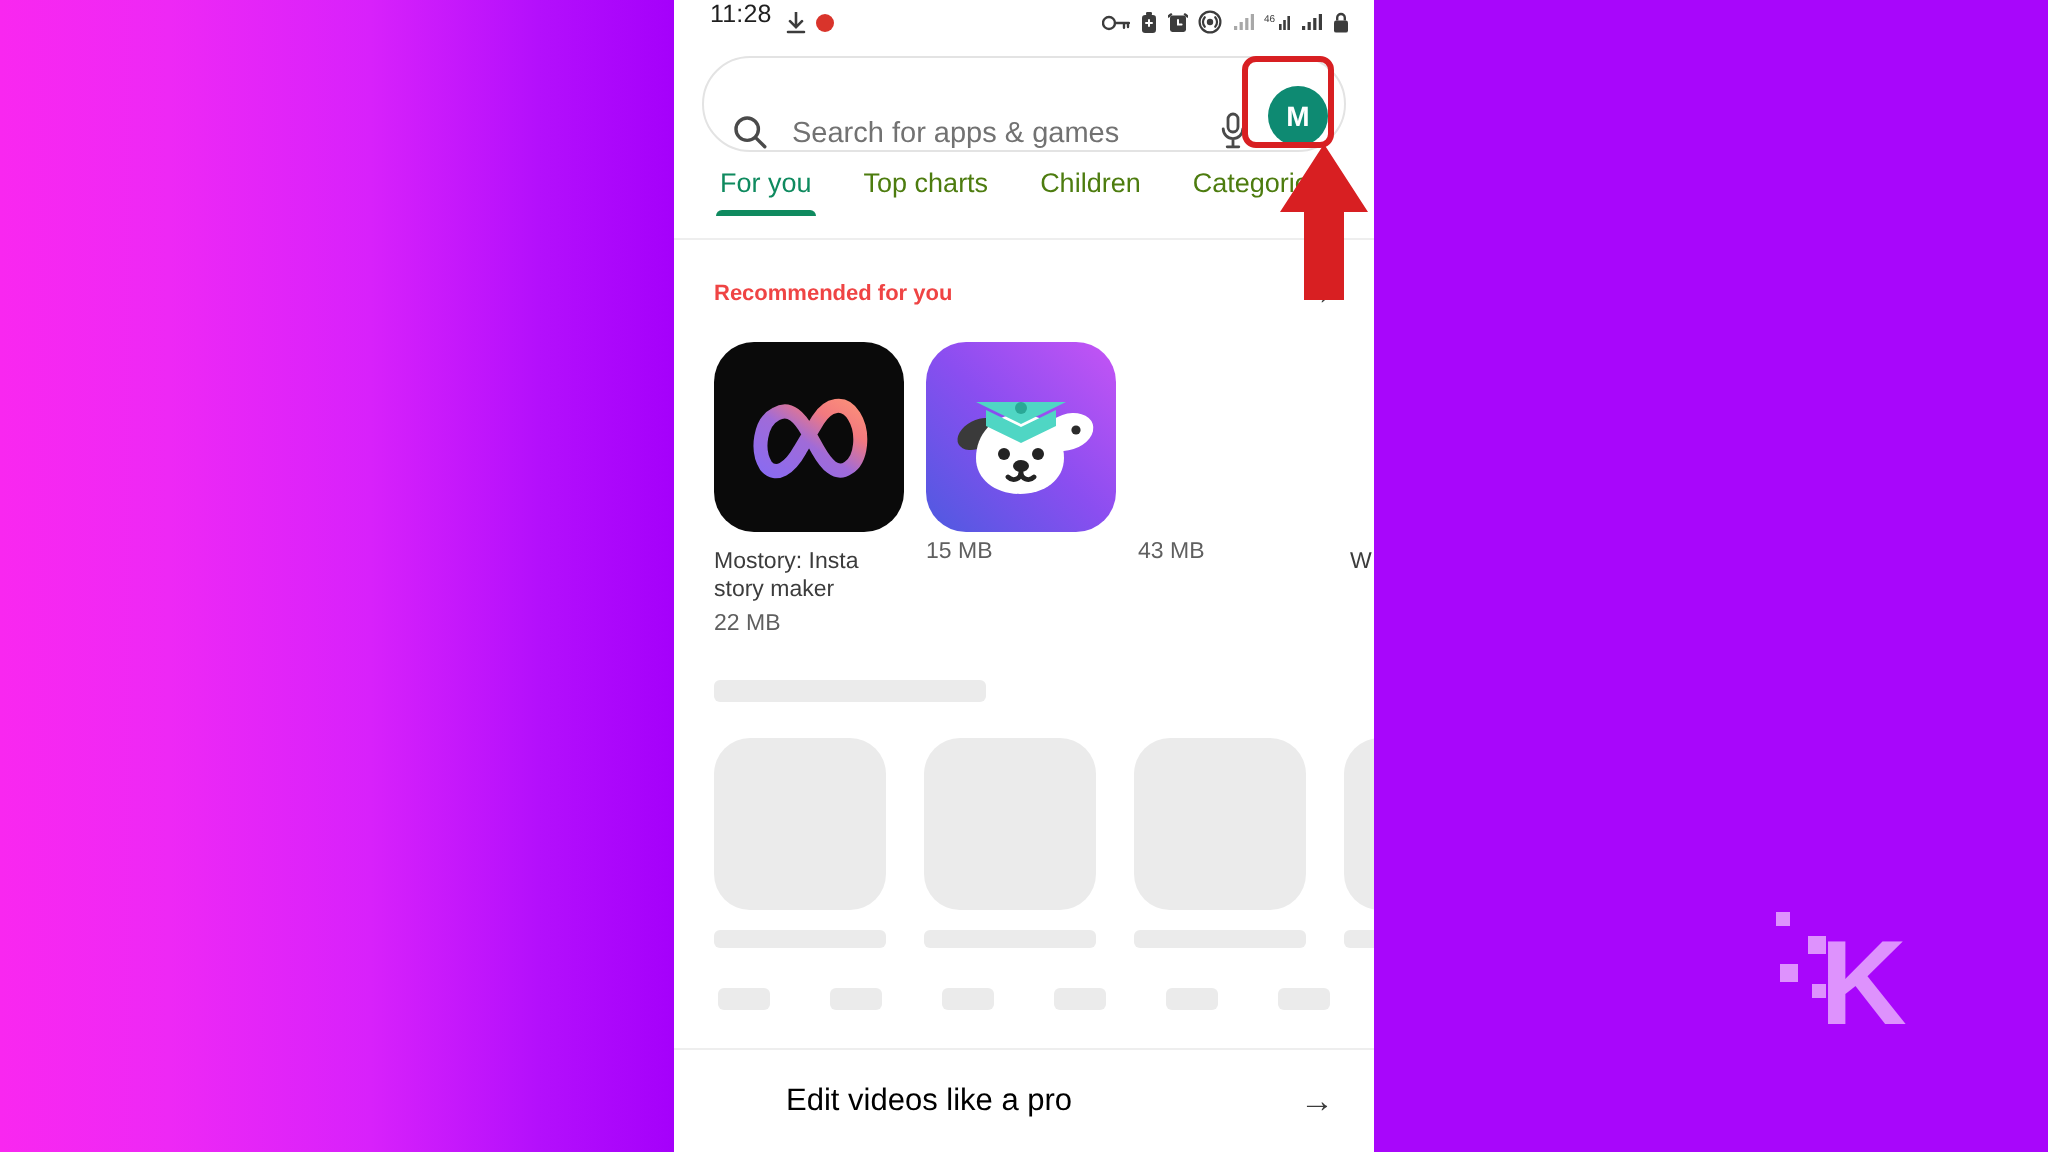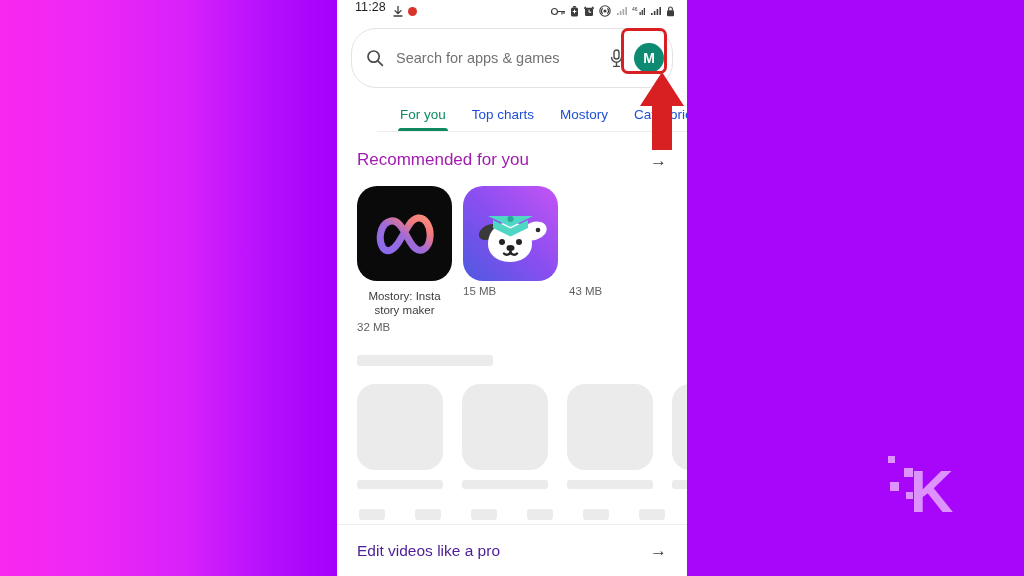--- a/index.html
+++ b/index.html
@@ -47,92 +47,92 @@
   #statusbar .time { font-weight:500; letter-spacing:.1px; }
   #statusbar .left-icons { display:flex; align-items:center; gap:5px; margin-left:7px; }
   #statusbar .spacer { flex:1; }
   #statusbar .right-icons { display:flex; align-items:center; gap:5px; }
   .sicon { display:inline-flex; align-items:center; justify-content:center; color:#3c3c3c; }
   .reddot { width:9px; height:9px; border-radius:50%; background:#d9342b; display:inline-block; }
 
   
   #searchwrap { padding:6px 14px 0 14px; }
   #searchbar {
-    height:60px; border:1px solid #e3e3e3; border-radius:25px;
-    display:flex; align-items:center; padding:0 6px 0 14px; background:#fff;
+    height:48px; border:1px solid #e3e3e3; border-radius:25px;
+    display:flex; align-items:flex-end; padding:0 6px 0 14px; background:#fff;
   }
   #search-input {
     flex:1; border:0; outline:0; font-size:14.5px; color:#6b6b6b;
     font-family:"Liberation Sans", sans-serif; background:transparent;
     padding-left:12px;
   }
   #search-input::placeholder { color:#727272; }
   #mic-icon { margin-right:8px; display:flex; align-items:center; }
   #avatar-holder { position:relative; width:34px; height:34px; }
   #avatar {
     width:30px; height:30px; border-radius:50%;
     background:#0e8a72; color:#ffffff; font-size:14px; font-weight:600;
     display:flex; align-items:center; justify-content:center;
     margin:2px;
   }
 
   
   #tabs {
-    display:flex; align-items:flex-end; height:36px; margin-top:8px;
-    padding:0 10px; border-bottom:1px solid #eeeeee; position:relative;margin-left:40px;
+    display:flex; align-items:flex-start; height:36px; margin-top:8px;
+    padding:0 10px; border-bottom:1px solid #eeeeee; position:relative;
   }
   .tab {
-    font-size:13.5px; color:#1d4ed8; padding:0 13px 9px 13px;
+    font-size:13.5px; color:#4d7c0f; padding:0 13px 9px 13px;
     position:relative; white-space:nowrap;
   }
   .tab.active { color:#0f8a5f; font-weight:500; }
   .tab.active::after {
     content:""; position:absolute; left:11px; right:11px; bottom:0;
     height:3px; background:#0f8a5f; border-radius:3px 3px 0 0;
   }
 
   
   .section-head {
     display:flex; align-items:center; justify-content:space-between;
     padding:18px 20px 4px 20px;
   }
-  .section-title { font-size:17px; color:#a21caf; font-weight:400; }
+  .section-title { font-size:11px; color:#ef4444; font-weight:700; }
   .arrow-right { font-size:17px; color:#3c3c3c; line-height:1; }
 
   
   #app-row { display:flex; gap:11px; padding:12px 0 0 20px; }
   .app-card { width:95px; flex:0 0 95px; }
   .app-icon {
     width:95px; height:95px; border-radius:20px; overflow:hidden;
     background:#ffffff; position:relative;
   }
   .app-name {
     margin-top:8px; font-size:11.5px; line-height:14px; color:#3c3c3c;
-    max-height:28px; overflow:hidden;text-align:center;
+    max-height:28px; overflow:hidden;
   }
   .app-size { margin-top:4px; font-size:11.5px; color:#5f5f5f; }
 
   
   #skeleton { padding:22px 0 0 20px; }
   .sk-title { width:136px; height:11px; border-radius:3px; background:#ebebeb; }
   .sk-row { display:flex; gap:19px; margin-top:18px; }
   .sk-item { width:86px; flex:0 0 86px; }
   .sk-card { width:86px; height:86px; border-radius:18px; background:#ebebeb; }
   .sk-line { width:86px; height:9px; border-radius:3px; background:#ebebeb; margin-top:10px; }
   .sk-chips { display:flex; gap:30px; margin-top:20px; padding-left:2px; }
   .sk-chip { width:26px; height:11px; border-radius:3px; background:#ebebeb; }
 
   
   #bottom-section {
     position:absolute; left:0; right:0; bottom:0; height:52px;
     border-top:1px solid #eeeeee; background:#fff;
     display:flex; align-items:center; justify-content:space-between;
     padding:0 20px;
   }
-  #bottom-title { font-size:15.5px; color:#4c1d95; font-weight:500; }
+  #bottom-title { font-size:15.5px; color:#000000; font-weight:500;margin-left:36px; }
 
   
   #red-arrow { position:absolute; left:297px; top:70px; width:56px; height:82px; }
 </style>
 </head>
 <body>
 
 <div id="bg-left"></div>
 <div id="bg-right"></div>
 
@@ -228,21 +228,21 @@
       </span>
       <div id="avatar-holder">
         <div id="avatar">M</div>
       </div>
     </div>
   </div>
 
   <div id="tabs">
     <div class="tab active">For you</div>
     <div class="tab">Top charts</div>
-    <div class="tab">Mostory</div>
+    <div class="tab">Children</div>
     <div class="tab">Categories</div>
   </div>
 
   <div class="section-head">
     <span class="section-title">Recommended for you</span>
     <span class="arrow-right">→</span>
   </div>
 
   <div id="app-row">
 
@@ -254,21 +254,21 @@
               <stop offset="0" stop-color="#8a6bf0"></stop>
                 <stop offset=".45" stop-color="#a06bd8"></stop>
               <stop offset=".75" stop-color="#f2797f"></stop>
                 <stop offset="1" stop-color="#fb8f7a"></stop>
             </linearGradient>
           </defs>
           <path d="M26 62c-5-8-3-22 5-26 7-4 12 2 16 9l5 9c4 7 9 13 15 9 7-4 8-18 3-26-5-8-13-6-18 2l-9 15c-5 9-12 14-17 8z" stroke="url(#mg)" stroke-width="7" fill="none" stroke-linecap="round"></path>
         </svg>
       </div>
       <div class="app-name">Mostory: Insta story maker</div>
-      <div class="app-size">32 MB</div>
+      <div class="app-size">22 MB</div>
     </div>
 
     <div class="app-card">
       <div class="app-icon">
         <svg width="95" height="95" viewBox="0 0 95 95">
           <defs>
             <linearGradient id="pg" x1="0" y1="1" x2="1" y2="0">
               <stop offset="0" stop-color="#4e5ae0"></stop>
                 <stop offset=".5" stop-color="#8a4ef0"></stop>
               <stop offset="1" stop-color="#c554f5"></stop>

